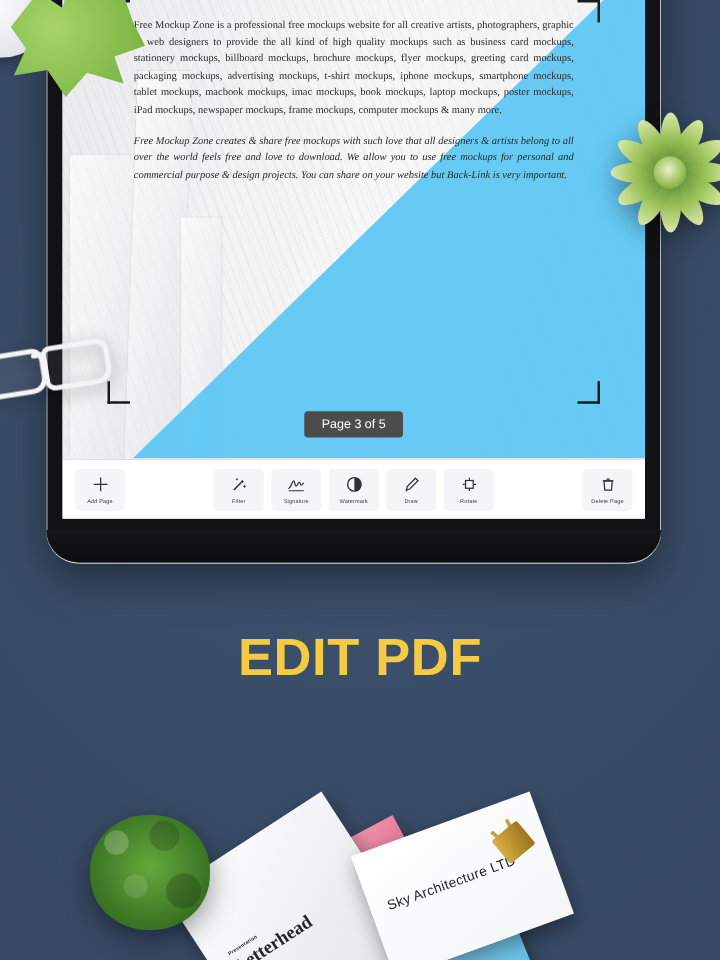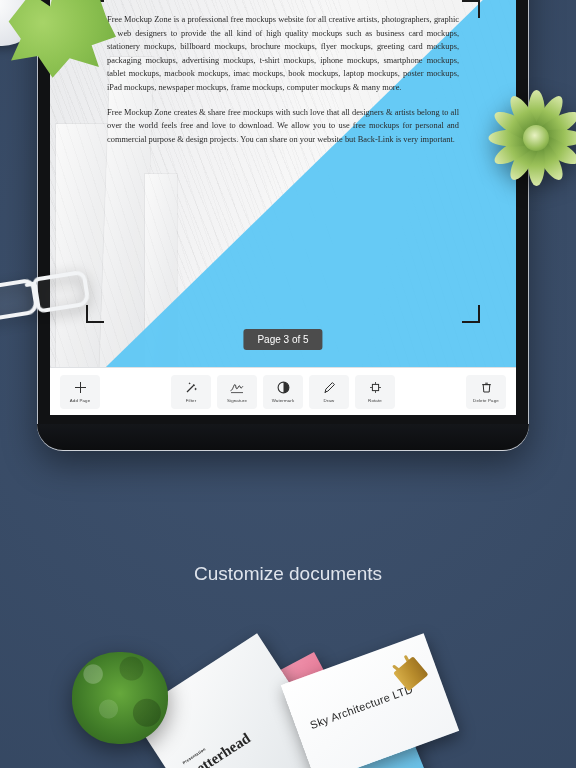--- a/index.html
+++ b/index.html
@@ -114,21 +114,21 @@
     right: 57px;
     top: 133px;
     font-family: "Liberation Serif", serif;
     font-size: 8.4px;
     line-height: 1.62;
     color: #2a2a2a;
     text-align: justify;
     text-justify: inter-word;
   }
   .doc-body p { margin: 0 0 11px 0; }
-  .doc-body p:last-child { margin-bottom: 0; }
+  .doc-body p:last-child { margin-bottom: 0; font-style: italic; }
 
   
   #page-badge {
     position: absolute;
     left: 50%;
     transform: translateX(-50%);
     bottom: 17px;
     background: #4c4c4c;
     color: #fff;
     font-size: 10px;
@@ -492,22 +492,22 @@
     <div class="pet" style="transform:rotate(150deg)"></div>
     <div class="pet" style="transform:rotate(180deg)"></div>
     <div class="pet" style="transform:rotate(210deg)"></div>
     <div class="pet" style="transform:rotate(240deg)"></div>
     <div class="pet" style="transform:rotate(270deg)"></div>
     <div class="pet" style="transform:rotate(300deg)"></div>
     <div class="pet" style="transform:rotate(330deg)"></div>
     <div class="core"></div>
   </div>
 
+  <div id="headline">EDIT PDF</div>
   <div id="subline">
-    <div>Customize documents</div>
   </div>
 
   <div class="card" id="card-pink"></div>
 
   <div class="card" id="card-blue">
     <div class="spire"></div>
   </div>
 
   <div class="card" id="card-letterhead">
     <div class="ctext sub">Presentation</div>

